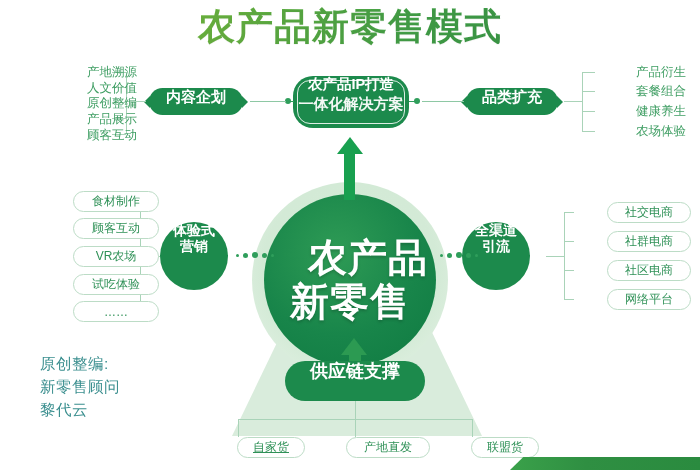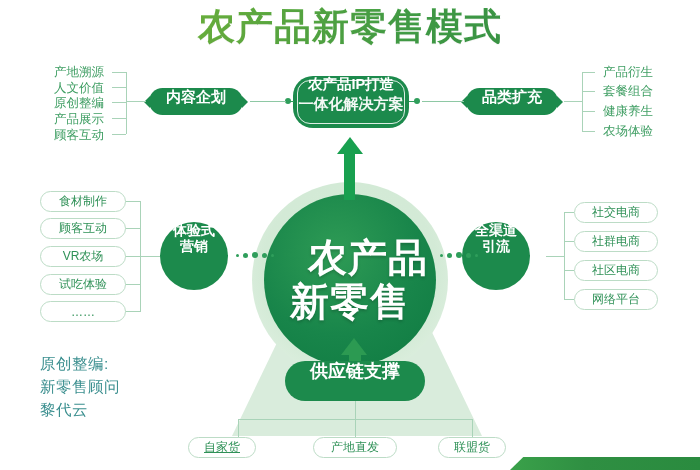--- a/index.html
+++ b/index.html
@@ -68,20 +68,21 @@
     pointer-events: none;
   }
 
   
   .leaf {
     position: absolute;
     border: 1px solid #bcdcc6; border-radius: 14px;
     background: #fff; color: #2f9157;
     font-size: 12px; display: flex; align-items: center; justify-content: center;
     white-space: nowrap;
+    margin-left: 33px;
   }
   
   .leaf.plain { border: none; background: transparent; color: #3f9e63; font-size: 12.5px; }
 
   
   .ln { position: absolute; background: #a9d3b8; }
   .ln.h { height: 1px; }
   .ln.v { width: 1px; }
 
   
@@ -245,21 +246,21 @@
   <div class="node rect" style="left:285px; top:361px; width:140px; height:40px; font-size:18px;">
     <span>供应链支撑</span>
   </div>
 
   <div class="ln v" style="left:355px; top:401px; height:18px;"></div>
   <div class="ln h" style="left:238px; top:419px; width:234px;"></div>
   <div class="ln v" style="left:238px; top:419px; height:18px;"></div>
   <div class="ln v" style="left:355px; top:419px; height:18px;"></div>
   <div class="ln v" style="left:472px; top:419px; height:18px;"></div>
 
-  <div class="leaf" style="left:188px; top:437px; width:68px; height:21px;text-decoration:underline;">自家货</div>
+  <div class="leaf" style="left:204px; top:437px; width:68px; height:21px;text-decoration:underline;">自家货</div>
   <div class="leaf" style="left:313px; top:437px; width:84px; height:21px;">产地直发</div>
   <div class="leaf" style="left:438px; top:437px; width:68px; height:21px;">联盟货</div>
 
   <div class="credit" style="left:40px; top:352px;">
     <div>原创整编:</div>
     <div>新零售顾问</div>
     <div>黎代云</div>
   </div>
 
   <div class="banner" style="left:510px; top:457px; width:190px; height:13px;"></div>

